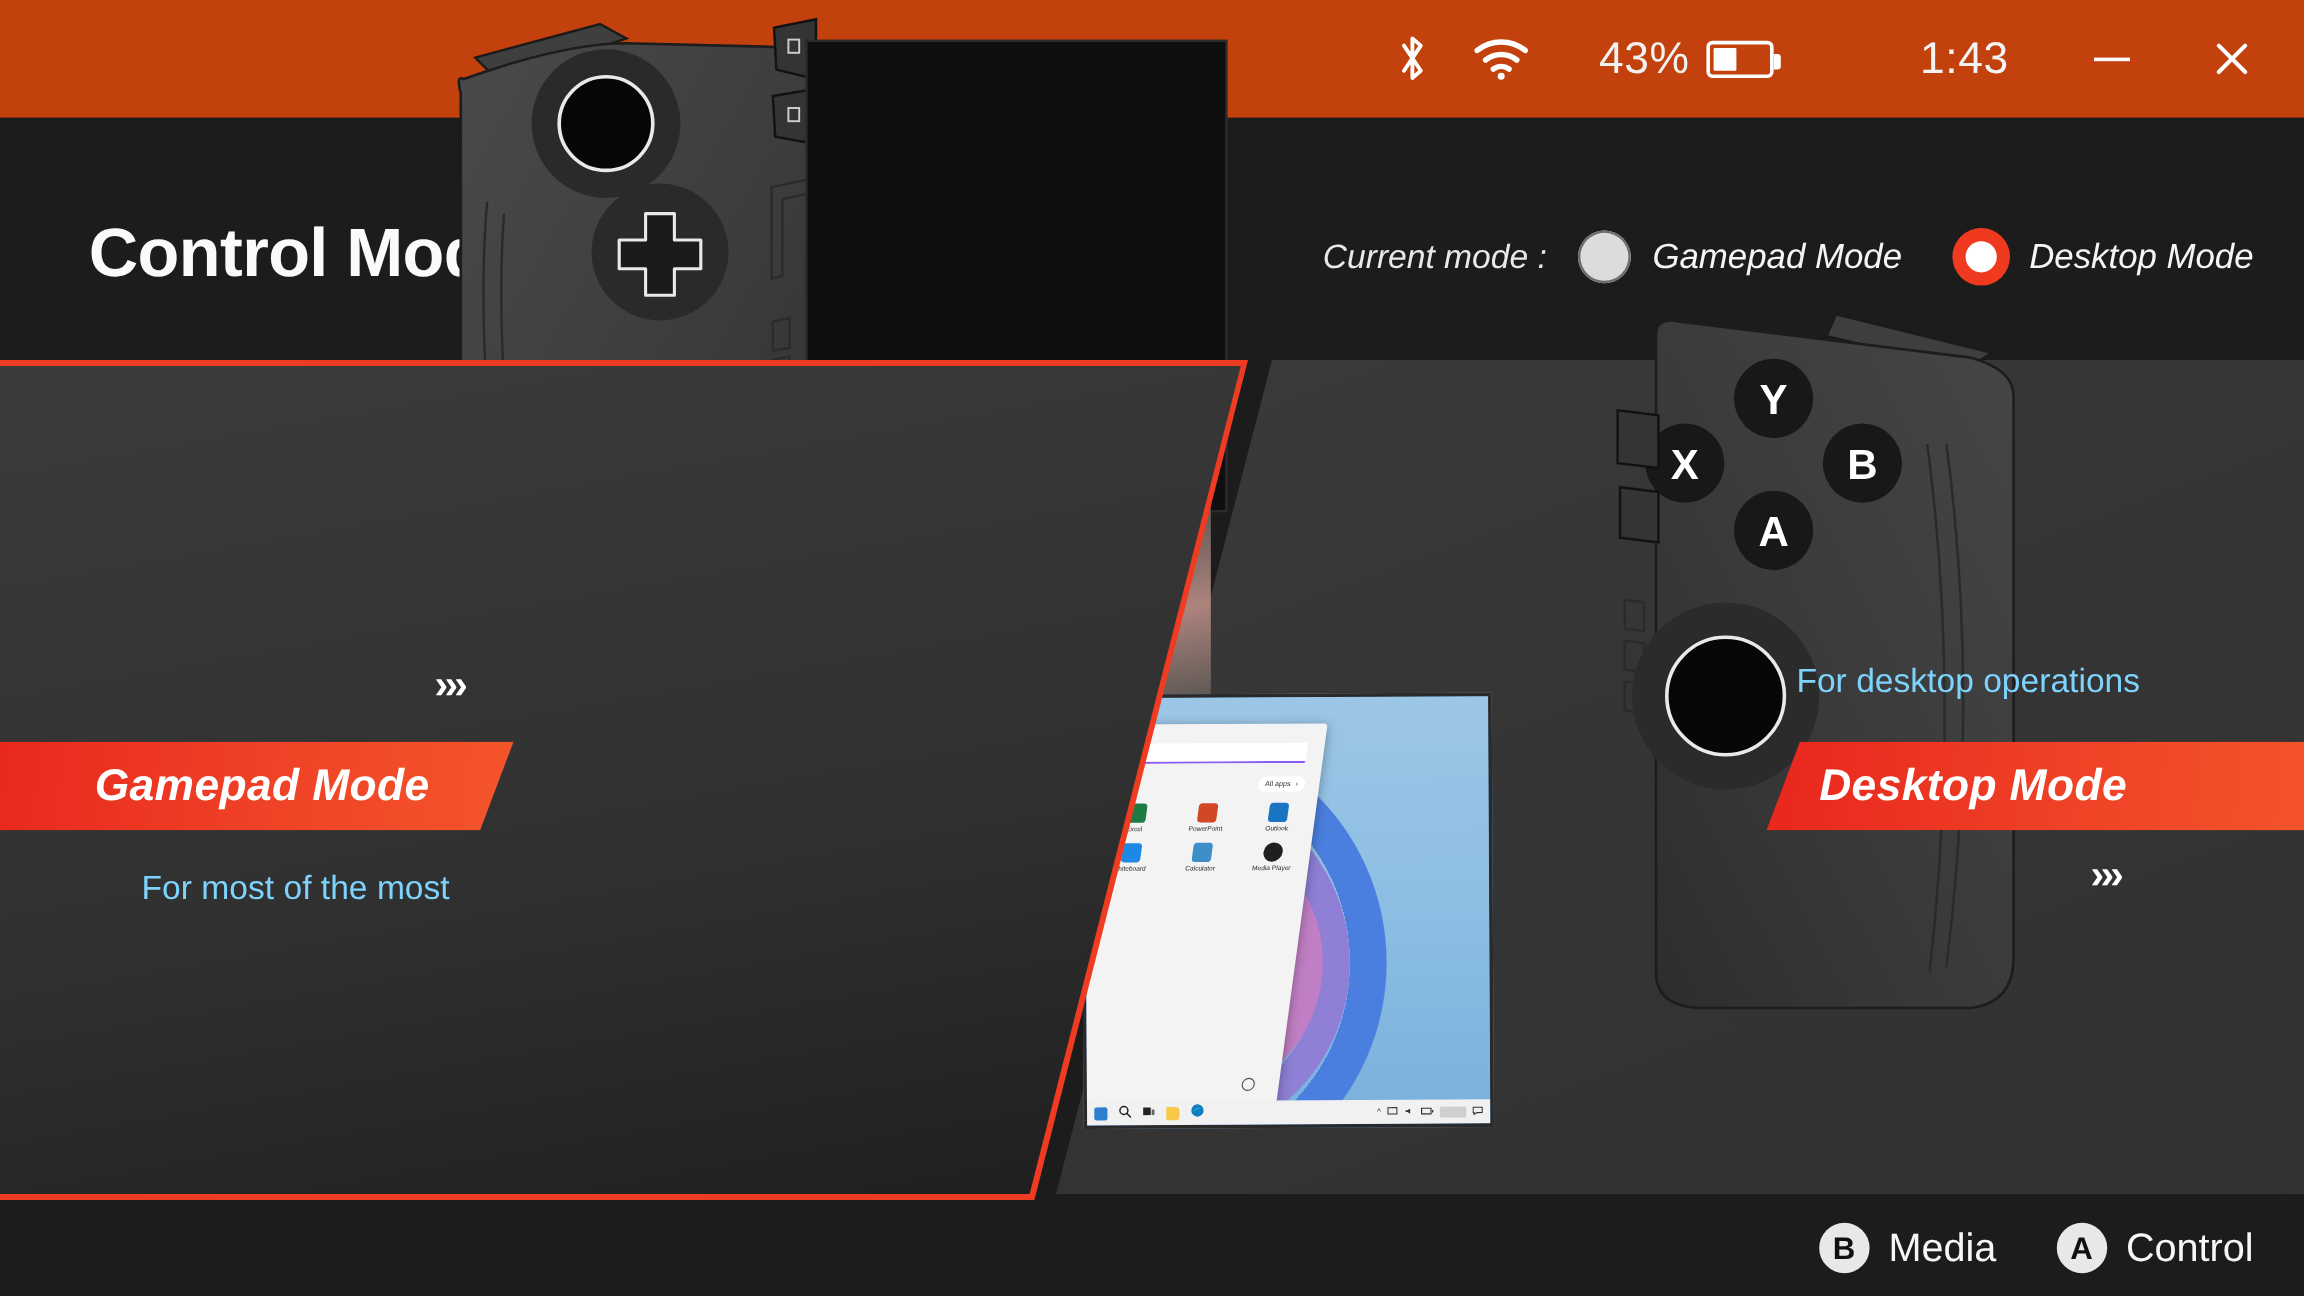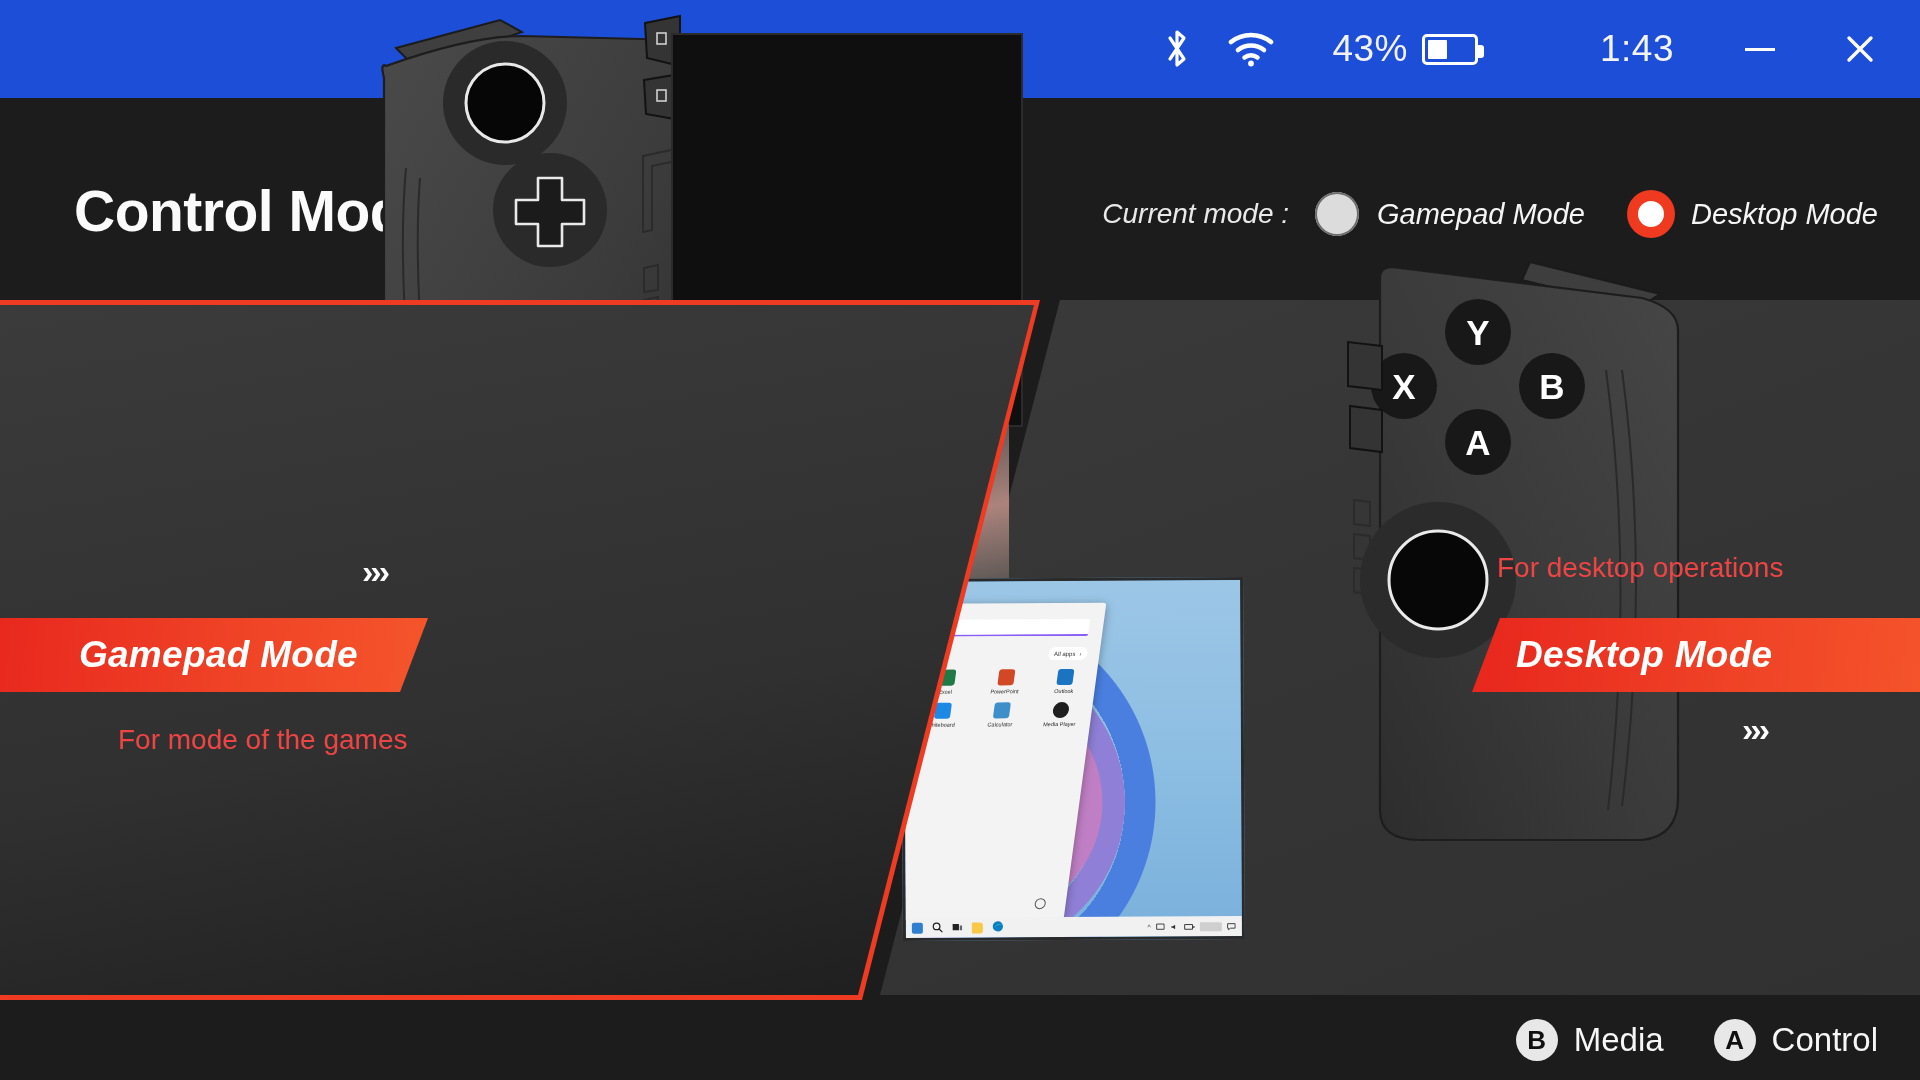--- a/index.html
+++ b/index.html
@@ -13,21 +13,21 @@
   #app {
     position: relative;
     width: 1920px; height: 1080px;
     background: #1c1c1c;
   }
 
   
   .titlebar {
     position: absolute; left: 0; top: 0;
     width: 1920px; height: 98px;
-    background: #1d4ed8;
+    background: #c2410c;
     display: flex; align-items: center; justify-content: flex-end;
     padding-right: 24px;
   }
   .tb-group { display: flex; align-items: center; }
   .tb-icon {
     display: flex; align-items: center; justify-content: center;
     color: #ffffff;
   }
   .ico-bt { width: 62px; height: 62px; }
   .ico-wifi { width: 70px; height: 62px; margin-left: 8px; }
@@ -216,21 +216,21 @@
     letter-spacing: 0.3px;
   }
   .chevrons {
     position: absolute; z-index: 6;
     font-size: 34px; font-weight: 700; color: #ffffff; letter-spacing: -3px;
   }
   .chev-left { left: 362px; top: 552px; }
   .chev-right { left: 1742px; top: 710px; }
   .caption {
     position: absolute; z-index: 6;
-    font-size: 28px; color: #ef4444;
+    font-size: 28px; color: #7dd3fc;
   }
   .cap-left { left: 118px; top: 724px; }
   .cap-right { left: 1497px; top: 552px; }
 
   
   .footer {
     position: absolute; left: 0; bottom: 0; width: 1920px; height: 80px;
     display: flex; align-items: center; justify-content: flex-end;
     padding-right: 42px;
   }
@@ -486,21 +486,21 @@
       </div>
     </div>
   </div>
 
   <div class="chevrons chev-left">›››</div>
 
   <div class="banner banner-left">
     <span class="banner-text">Gamepad Mode</span>
   </div>
 
-  <div class="caption cap-left">For mode of the games</div>
+  <div class="caption cap-left">For most of the most</div>
 
   <div class="caption cap-right">For desktop operations</div>
 
   <div class="banner banner-right">
     <span class="banner-text">Desktop Mode</span>
   </div>
 
   <div class="chevrons chev-right">›››</div>
 
   <div class="footer">

